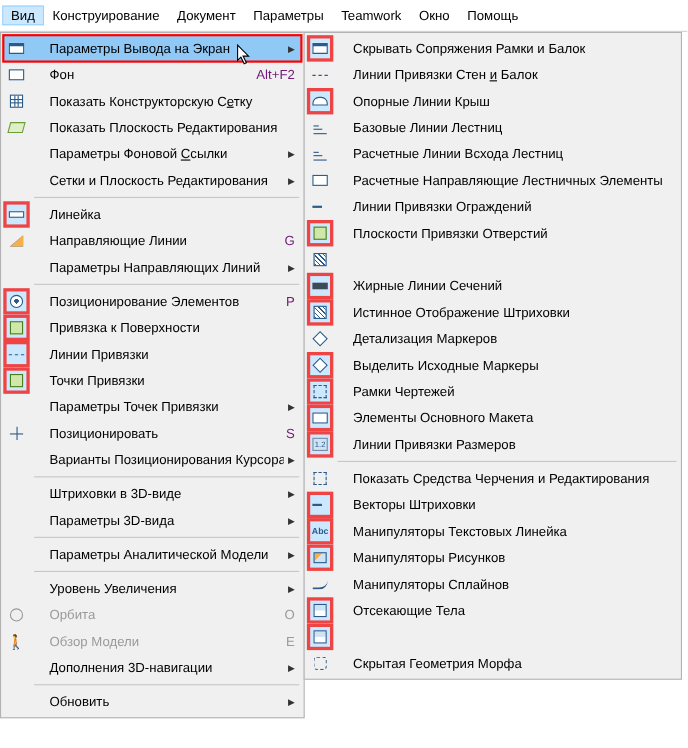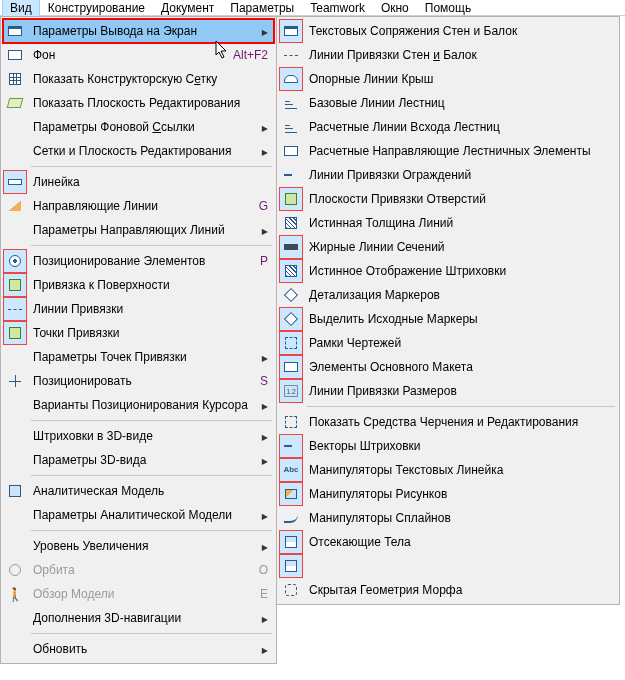--- a/index.html
+++ b/index.html
@@ -9,21 +9,21 @@
     font-size: 12px;
     background: #ffffff;
     width: 625px;
     height: 680px;
     overflow: hidden;
     color: #000;
   }
   .menubar {
     display: flex;
     align-items: center;
-    height: 16px;
+    height: 29px;
     padding: 0 2px;
     border-bottom: 1px solid #d0d0d0;
     background: #fff;
   }
   .menubar-item {
     padding: 2px 8px;
     cursor: default;
   }
   .menubar-item.active {
     background: #cce8ff;
@@ -62,33 +62,34 @@
   .icon-slot {
     width: 24px;
     height: 24px;
     flex: 0 0 24px;
     display: flex;
     align-items: center;
     justify-content: center;
   }
   .icon-slot.toggled {
     background: #cce8ff;
-    border: 1px solid #ef4444;
+    border: 3px solid #ef4444;
   }
   .icon-box {
     width: 16px; height: 16px;
     display: flex; align-items: center; justify-content: center;
     font-size: 12px; line-height: 1;
     color: #2a5b8a;
   }
   .label {
     flex: 1 1 auto;
     padding-left: 6px;
     white-space: nowrap;
     overflow: hidden;
+    margin-left: 12px;
   }
   .shortcut {
     flex: 0 0 auto;
     padding-left: 10px;
     color: #701a75;
   }
   .menu-row.disabled .shortcut { color: #9a9a9a; }
   .arrow {
     flex: 0 0 auto;
     width: 10px;
@@ -294,28 +295,20 @@
       <div class="menu-row">
         <div class="icon-slot">
           <span class="icon-box"></span>
         </div>
         <span class="label">Параметры 3D-вида</span>
         <span class="arrow"></span>
       </div>
       <div class="sep"></div>
       <div class="menu-row">
         <div class="icon-slot">
-          <span class="icon-box">
-            <div class="ic-3d"></div>
-          </span>
-        </div>
-        <span class="label">Аналитическая Модель</span>
-      </div>
-      <div class="menu-row">
-        <div class="icon-slot">
           <span class="icon-box"></span>
         </div>
         <span class="label">Параметры Аналитической Модели</span>
         <span class="arrow"></span>
       </div>
       <div class="sep"></div>
       <div class="menu-row">
         <div class="icon-slot">
           <span class="icon-box"></span>
         </div>
@@ -354,21 +347,21 @@
         <span class="arrow"></span>
       </div>
     </div>
   <div class="submenu">
       <div class="menu-row">
         <div class="icon-slot toggled">
           <span class="icon-box">
             <div class="ic-window"></div>
           </span>
         </div>
-        <span class="label">Текстовых Сопряжения Стен и Балок</span>
+        <span class="label">Скрывать Сопряжения Рамки и Балок</span>
       </div>
       <div class="menu-row">
         <div class="icon-slot">
           <span class="icon-box">
             <div class="ic-dash"></div>
           </span>
         </div>
         <span class="label">Линии Привязки Стен <u>и</u> Балок</span>
       </div>
       <div class="menu-row">
@@ -418,21 +411,20 @@
           </span>
         </div>
         <span class="label">Плоскости Привязки Отверстий</span>
       </div>
       <div class="menu-row">
         <div class="icon-slot">
           <span class="icon-box">
             <div class="ic-hatch"></div>
           </span>
         </div>
-        <span class="label">Истинная Толщина Линий</span>
       </div>
       <div class="menu-row">
         <div class="icon-slot toggled">
           <span class="icon-box">
             <div class="ic-thick"></div>
           </span>
         </div>
         <span class="label">Жирные Линии Сечений</span>
       </div>
       <div class="menu-row">

